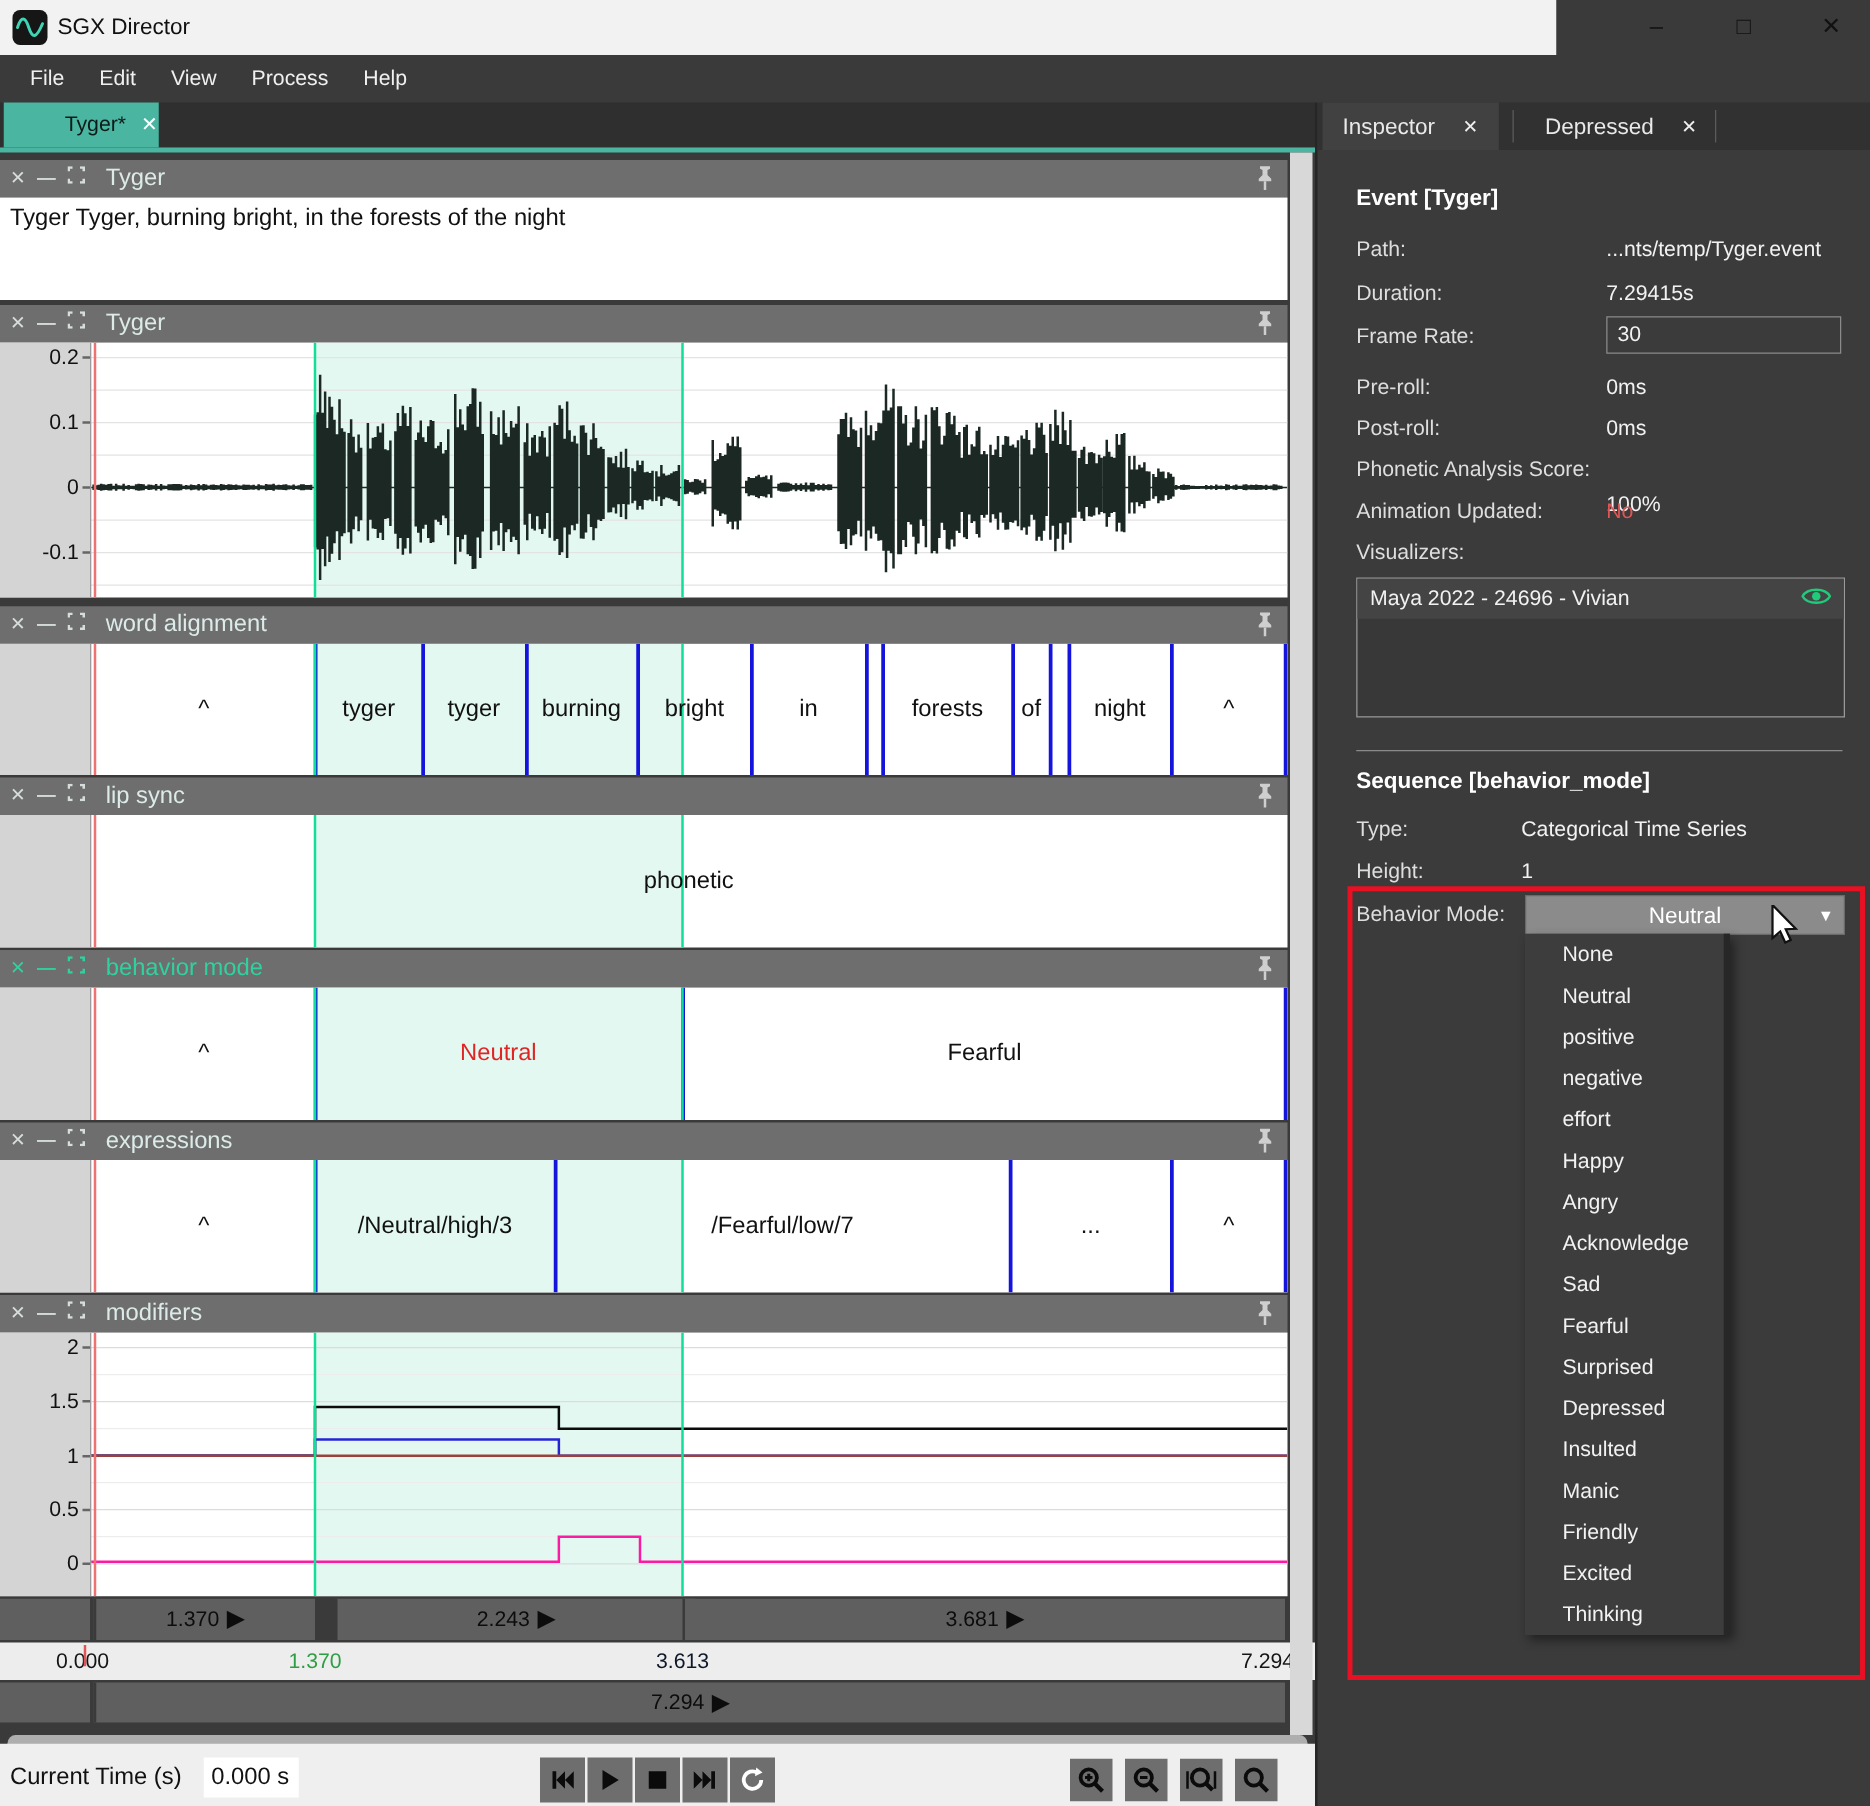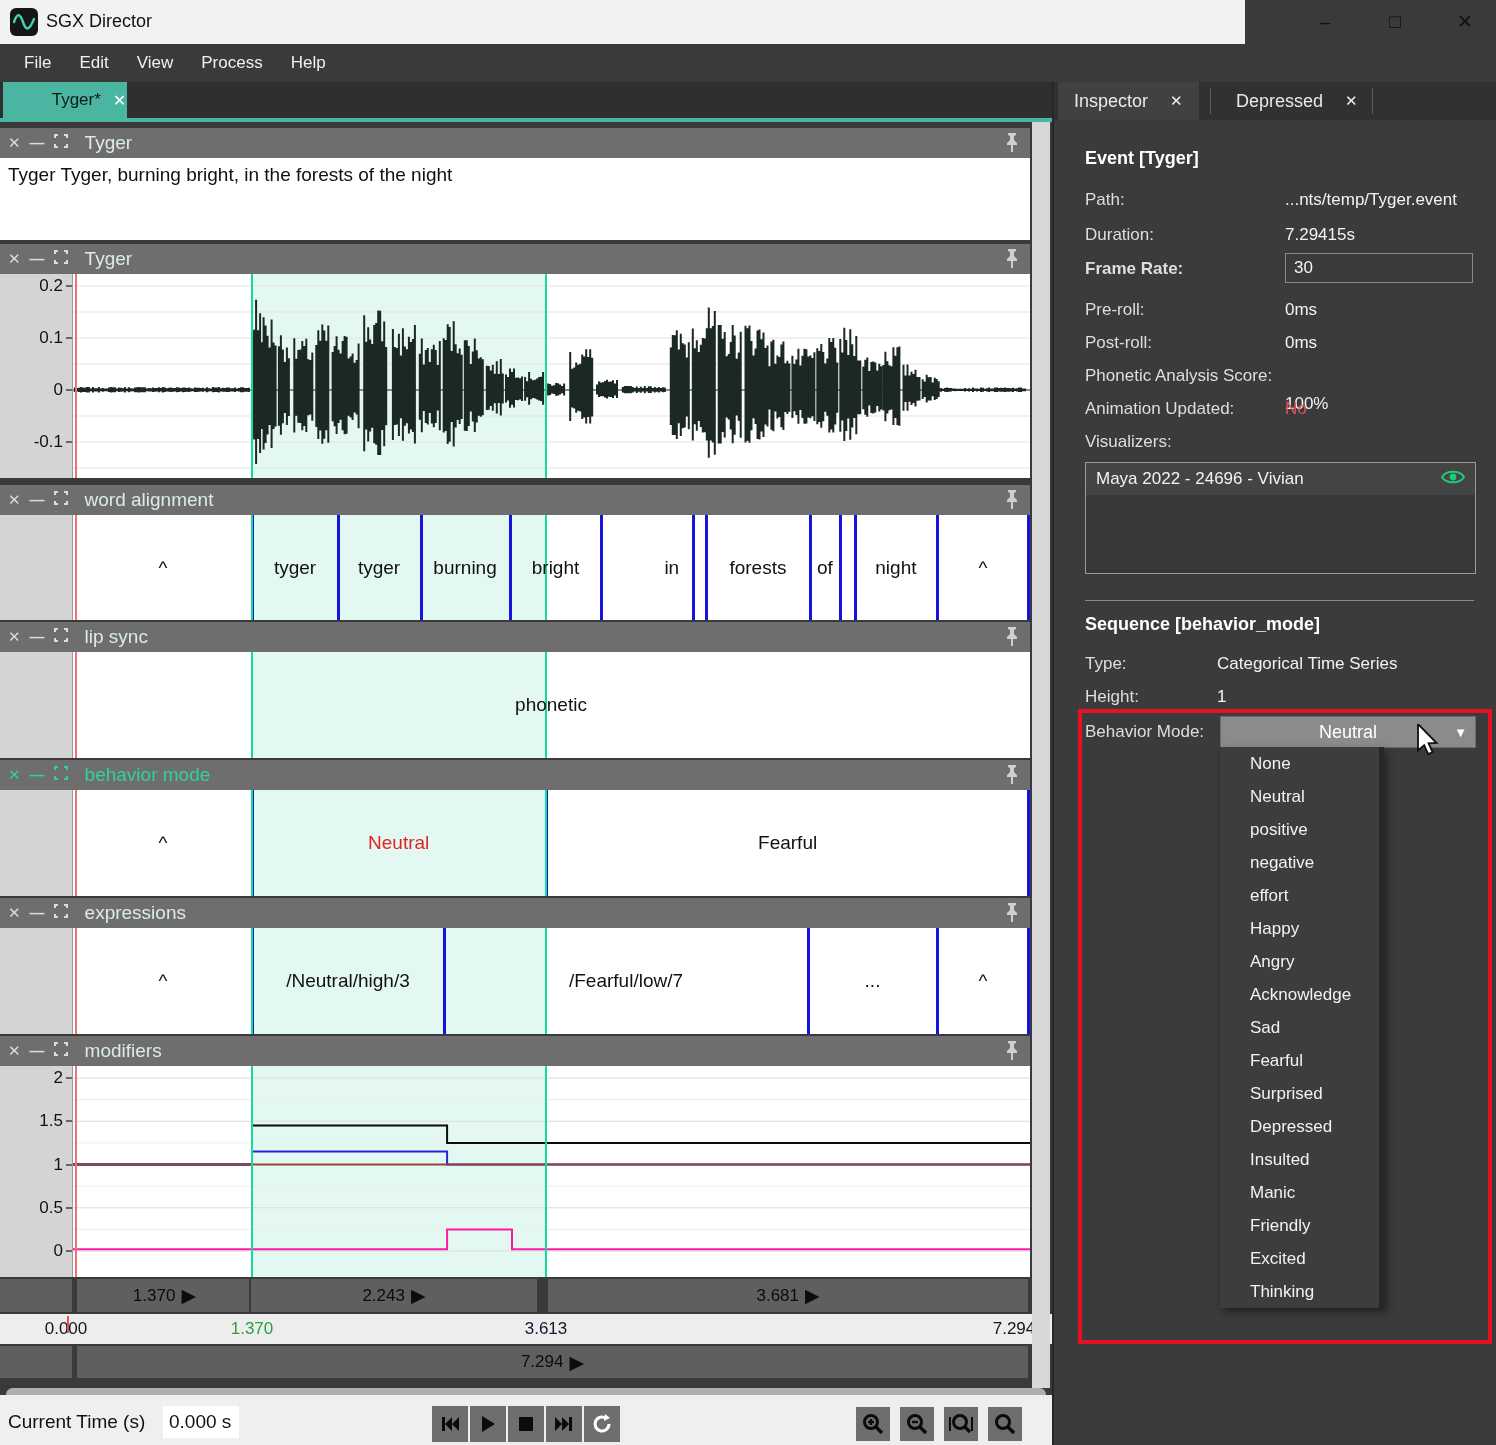--- a/index.html
+++ b/index.html
@@ -200,21 +200,21 @@
         <div class="boundary" style="left: 863.978px;"></div>
         <div class="boundary" style="left: 955.084px;"></div>
         <div class="selline" style="left: 179.008px;"></div>
         <div class="selline" style="left: 473.018px;"></div>
         <div class="playhead" style="left: 2.874px;"></div>
         <div class="seglbl" style="left: 91.01px;">^</div>
         <div class="seglbl" style="left: 223.022px;">tyger</div>
         <div class="seglbl" style="left: 307.039px;">tyger</div>
         <div class="seglbl" style="left: 393.067px;">burning</div>
         <div class="seglbl" style="left: 483.503px;">bright</div>
-        <div class="seglbl" style="left: 574.8px; margin-left: 25px;">in</div>
+        <div class="seglbl" style="left: 574.8px;">in</div>
         <div class="seglbl" style="left: 685.928px;">forests</div>
         <div class="seglbl" style="left: 752.988px;">of</div>
         <div class="seglbl" style="left: 823.88px;">night</div>
         <div class="seglbl" style="left: 911.058px;">^</div>
       </div>
       <div class="gutter"></div>
     </div>
 
   <div class="thead" style="top:622px;">
     <span class="ic">✕</span>
@@ -348,21 +348,21 @@
         <div class="axtick" style="top: 185px;"></div>
       </div>
     </div>
 
   <div class="trow" style="top:1279px;height:33px;" id="segrow">
       <div class="cell" style="left: 0px; width: 72px; border-left: none;"></div>
       <div class="cell" style="left: 74.874px; width: 177.134px;">
         <span>1.370</span>
         <span class="tri">▶</span>
       </div>
-      <div class="cell" style="left: 249px; width: 288px;">
+      <div class="cell" style="left: 268px; width: 288px;">
         <span>2.243</span>
         <span class="tri">▶</span>
       </div>
       <div class="cell" style="left: 546.018px; width: 482.066px;">
         <span>3.681</span>
         <span class="tri">▶</span>
       </div>
     </div>
   <div class="ruler" id="ruler">
       <div class="rlbl" style="color: rgb(21, 21, 21); left: 66px;">0.000</div>
@@ -456,21 +456,21 @@
         <span class="x">✕</span>
       </div>
       <div class="pdiv" style="left:318px;"></div>
     </div>
 
     <div class="phead" style="top:66px;">Event [Tyger]</div>
     <div class="plabel" style="top:108px;">Path:</div>
     <div class="pvalue" style="top:108px;">...nts/temp/Tyger.event</div>
     <div class="plabel" style="top:143px;">Duration:</div>
     <div class="pvalue" style="top:143px;">7.29415s</div>
-    <div class="plabel" style="top:177px;font-weight:bold;">Frame Rate:</div>
+    <div class="plabel" style="top:177px;">Frame Rate:</div>
     <input class="frinput" value="30" style="">
     <div class="plabel" style="top:218px;">Pre-roll:</div>
     <div class="pvalue" style="top:218px;">0ms</div>
     <div class="plabel" style="top:251px;">Post-roll:</div>
     <div class="pvalue" style="top:251px;">0ms</div>
     <div class="plabel" style="top:284px;">Phonetic Analysis Score:</div>
     <div class="pvalue" style="top:284px;margin-top:28px;">100%</div>
     <div class="plabel" style="top:317px;">Animation Updated:</div>
     <div class="pvalue red" style="top:317px;">No</div>
     <div class="plabel" style="top:350px;">Visualizers:</div>

